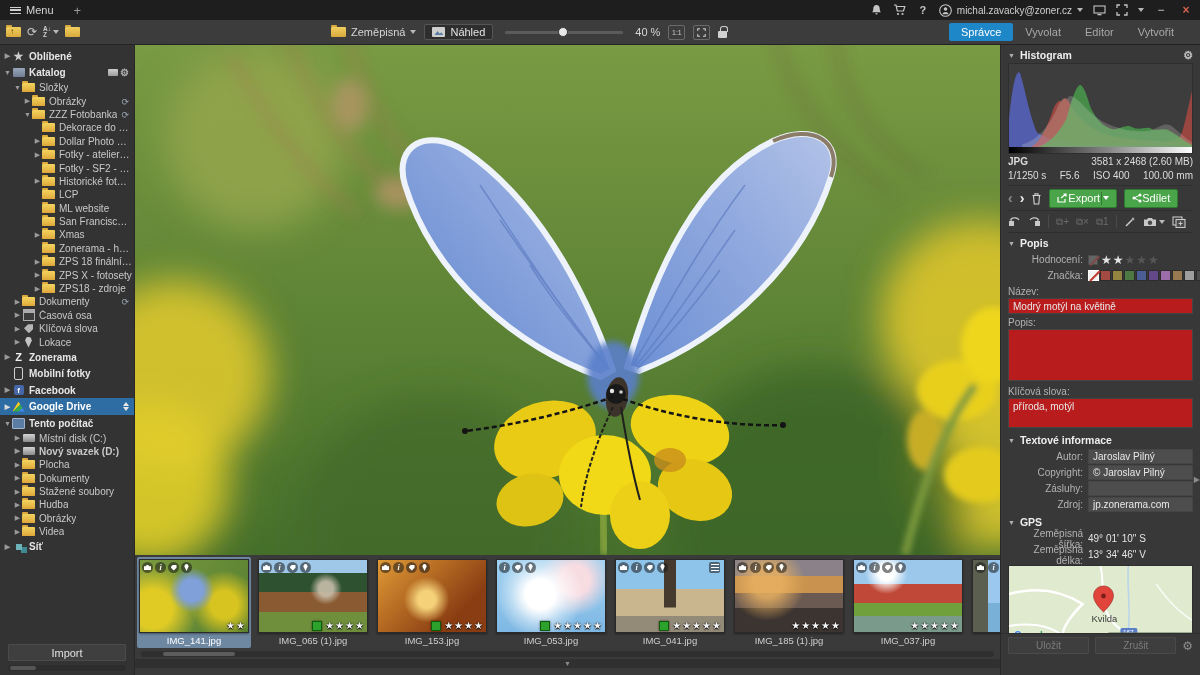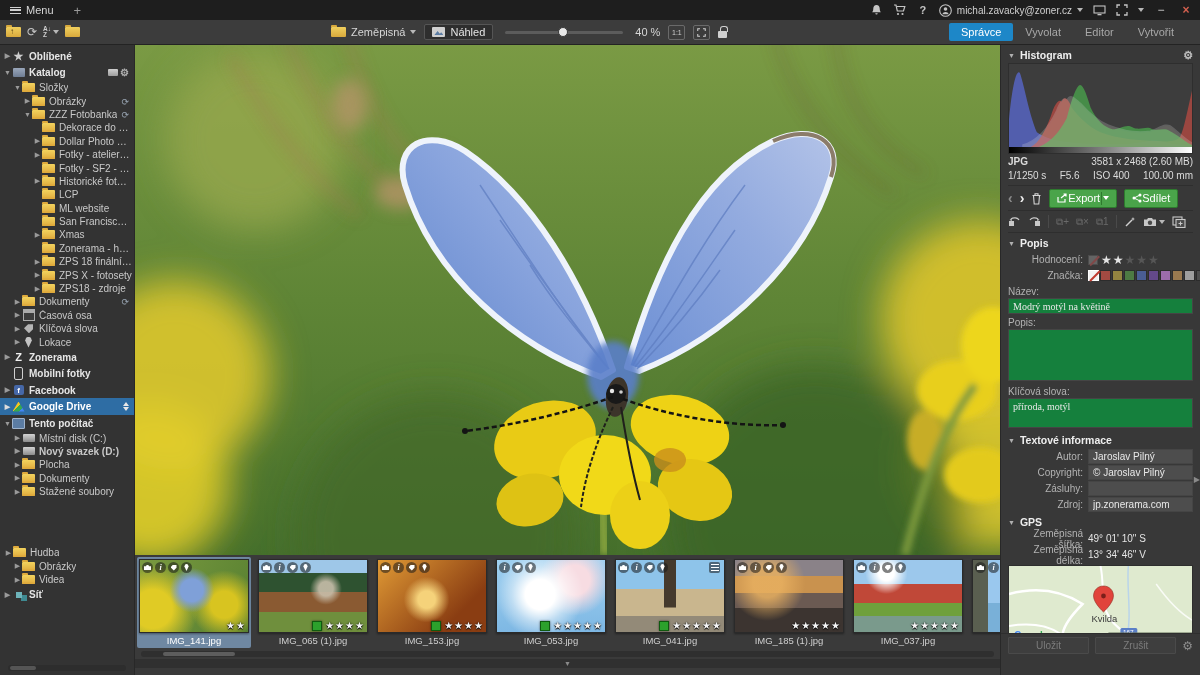--- a/index.html
+++ b/index.html
@@ -138,21 +138,21 @@
   .gbtn{height:19px;display:flex;align-items:center;background:#4aa44a;border:1px solid #2e7a2e;border-radius:2px;color:#fff;padding:0 7px;font-size:11px}
   .gbtn .div{width:1px;height:13px;background:#2e7a2e;margin:0 1px}
   .toolsrow{display:flex;align-items:center;gap:7px;height:22px;border-bottom:1px solid #2e2e2e;color:#c8c8c8}
   .toolsrow .dim{color:#6a6a6a}
   .vsep{width:1px;height:13px;background:#4a4a4a}
   .frm{display:flex;align-items:center;height:15px;margin-top:1px}
   .frm .fl{width:80px;text-align:right;color:#b2b2b2;padding-right:5px;flex:none}
   .frm .fv{color:#e4e4e4}
   .frm input{flex:1;height:15px;background:#4d4d4d;border:1px solid #454545;color:#e8e8e8;font-size:10px;padding:0 4px;font-family:inherit;min-width:0}
   .lab{color:#b2b2b2;margin:3px 0 1px}
-  .field{width:100%;height:16px;background:#15803d;border:1px solid #454545;color:#e8e8e8;font-size:10px;padding:0 4px;font-family:Liberation Serif, serif}
+  .field{width:100%;height:16px;background:#b91c1c;border:1px solid #454545;color:#e8e8e8;font-size:10px;padding:0 4px;font-family:Liberation Sans, sans-serif}
   textarea.field{resize:none;padding-top:2px}
   .stars-line{display:flex;align-items:center;gap:1px}
   .nostar{width:10px;height:10px;background:#777;border:1px solid #555;position:relative;margin-right:2px;opacity:.7}
   .nostar::before{content:"";position:absolute;left:-1px;top:4px;width:13px;height:1.5px;background:#a05050;transform:rotate(-45deg)}
   .st{font-size:12px;line-height:1;color:#e4e4e4}
   .st.off{color:#565656}
   .sw{width:11px;height:11px;border:1px solid #2c2c2c}
   .sw.none{background:#f2f2f2;position:relative;border:1px solid #fff}
   .sw.none::before{content:"";position:absolute;left:-1px;top:4px;width:14px;height:2px;background:#c03a2e;transform:rotate(-45deg)}
   .swrow{display:flex;gap:1px;align-items:center}
@@ -436,41 +436,44 @@
           <div class="trow" style="padding-left: 13px;">
             <span class="arr">▶</span>
             <span class="tic i-folder"></span>
             <span class="lbl">Dokumenty</span>
           </div>
           <div class="trow" style="padding-left: 13px;">
             <span class="arr">▶</span>
             <span class="tic i-folder"></span>
             <span class="lbl">Stažené soubory</span>
           </div>
-          <div class="trow" style="padding-left: 4px; margin-top: 48px;">
+          <div class="trow" style="padding-left: 13px;">
             <span class="arr">▶</span>
             <span class="tic i-folder"></span>
             <span class="lbl">Hudba</span>
           </div>
           <div class="trow" style="padding-left: 13px;">
             <span class="arr">▶</span>
             <span class="tic i-folder"></span>
             <span class="lbl">Obrázky</span>
           </div>
           <div class="trow" style="padding-left: 13px;">
             <span class="arr">▶</span>
             <span class="tic i-folder"></span>
             <span class="lbl">Videa</span>
           </div>
           <div class="trow b" style="padding-left: 3px;">
             <span class="arr">▶</span>
             <span class="tic i-net"></span>
             <span class="lbl">Síť</span>
           </div>
         </div>
+      <div class="import-wrap">
+        <div class="import-btn">Import</div>
+      </div>
       <div class="side-scroll"></div>
     </div>
 
     <div class="main-col">
       <div class="viewer">
         <svg viewBox="0 0 865 510" preserveAspectRatio="none">
           <defs>
             <linearGradient id="bgg" x1="0" y1="0" x2="0" y2="1">
                 <stop offset="0" stop-color="#7a9a44"></stop>
                 <stop offset=".5" stop-color="#5f8536"></stop>

